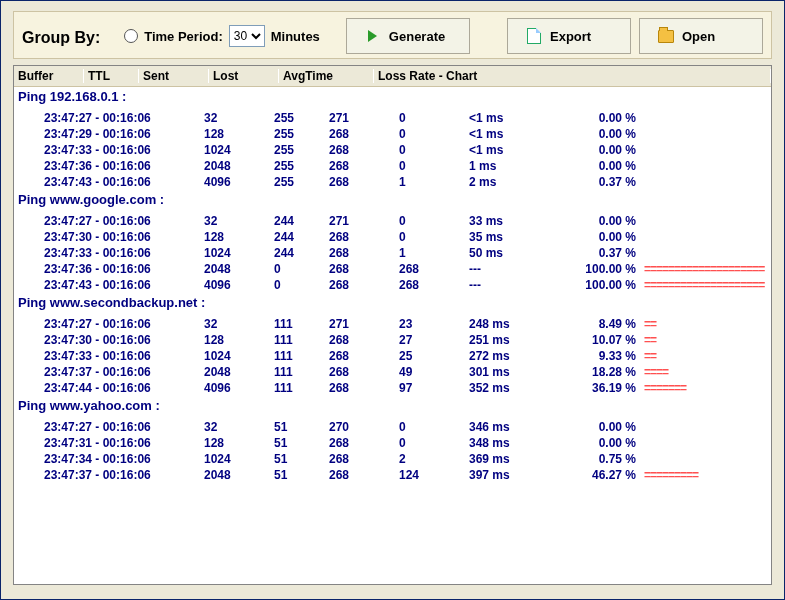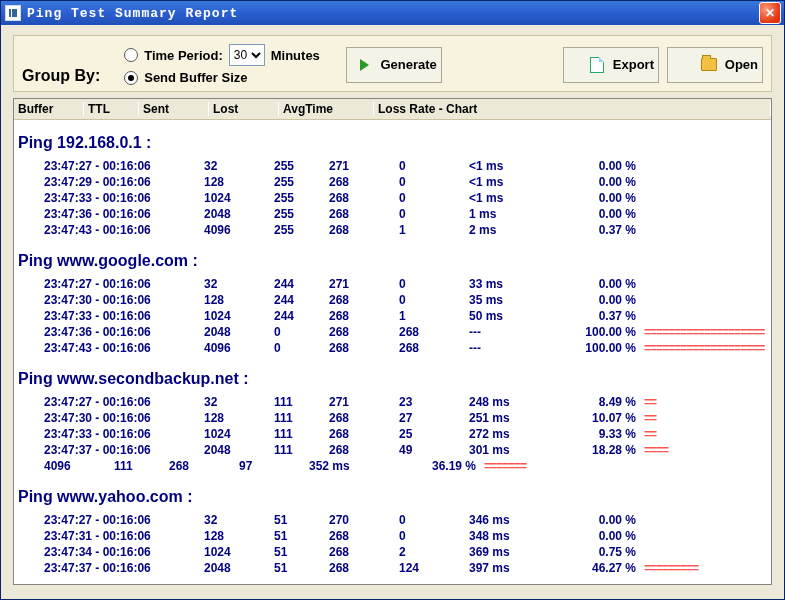--- a/index.html
+++ b/index.html
@@ -10,79 +10,68 @@
 .titlebar .ttext{flex:1;letter-spacing:1px;font-family:"Courier New",monospace;}
 .close-btn{width:20px;height:20px;margin-right:3px;background:radial-gradient(circle at 30% 30%,#ff9a7a,#e2360f 70%);border:1px solid #fff;border-radius:3px;display:flex;align-items:center;justify-content:center;color:#fff;font-weight:bold;font-size:12px;}
 .toolbar{margin:10px 12px 6px 12px;background:#f7f3df;border:1px solid #cdc3a3;padding:6px 8px 4px 8px;display:flex;align-items:center;}
 .radio-stack{display:flex;flex-direction:column;margin-left:4px;}
 .radio-row{display:flex;align-items:center;font-weight:bold;font-size:13px;margin:2px 0;}
 .radio{width:12px;height:12px;border:1px solid #555;border-radius:50%;margin-right:6px;display:flex;align-items:center;justify-content:center;background:#fff;}
 .radio.sel::after{content:"";width:6px;height:6px;background:#000;border-radius:50%;}
 .sel-wrap{display:inline-flex;margin:0 6px;}
 select.period{font-size:12px;height:22px;border:1px solid #7f9db9;background:#fff;}
 .spacer{flex:0 0 18px;}
-.btn{height:34px;min-width:86px;background:#f3f3e7;border:1px solid #aca899;display:flex;align-items:center;justify-content:flex-end;font-weight:bold;font-size:13px;margin-left:8px;padding:0 4px;}
+.btn{height:34px;min-width:86px;background:#f3f3e7;border:1px solid #aca899;display:flex;align-items:center;justify-content:flex-start;font-weight:bold;font-size:13px;margin-left:8px;padding:0 18px;}
 .btn .bicon{width:16px;height:16px;margin-right:8px;display:flex;align-items:center;justify-content:center;}
 .play{width:0;height:0;border-left:9px solid #2a9b2a;border-top:6px solid transparent;border-bottom:6px solid transparent;}
 .doc{width:12px;height:14px;background:#fff;border:1px solid #2a6;position:relative;}
 .doc::after{content:"";position:absolute;right:-1px;top:-1px;width:0;height:0;border-left:5px solid #9cf;border-top:5px solid #f3f3e7;}
 .folder{width:15px;height:11px;background:#f4c042;border:1px solid #b8860b;border-radius:1px;position:relative;}
 .folder::before{content:"";position:absolute;top:-4px;left:0;width:7px;height:3px;background:#f4c042;border:1px solid #b8860b;border-bottom:none;}
 .grid-wrap{flex:1;margin:0 12px 14px 12px;border:1px solid #848484;background:#fff;display:flex;flex-direction:column;overflow:hidden;}
 .gridhead{display:flex;background:#ece9d8;border-bottom:1px solid #cdc3a3;height:20px;align-items:center;font-weight:bold;font-size:12px;}
 .gridhead .hc{padding:0 4px;border-right:1px solid #fff;box-sizing:border-box;white-space:nowrap;overflow:hidden;}
 .gridbody{flex:1;overflow:auto;position:relative;font-family:Tahoma,Arial,sans-serif;}
 .gridbody::-webkit-scrollbar{width:16px;}
 .gridbody::-webkit-scrollbar-track{background:#f1efe2;}
 .gridbody::-webkit-scrollbar-thumb{background:#c8c4ac;border:1px solid #fff;}
-.section{color:#000080;font-weight:bold;font-size:16px;padding:14px 0 6px 4px;}
+.section{color:#000080;font-weight:bold;font-size:13px;padding:2px 0 6px 4px;}
 .row{display:flex;color:#000080;font-weight:bold;font-size:12px;line-height:16px;margin-left:26px;}
 .row .c{padding:0 4px;box-sizing:border-box;white-space:nowrap;overflow:hidden;}
 .bar{color:#ff5050;font-weight:bold;letter-spacing:-1px;}
 .c0{width:160px;}
 .c1{width:70px;}
 .c2{width:55px;}
 .c3{width:70px;}
 .c4{width:70px;}
 .c5{width:95px;}
 .c6{width:80px;text-align:right;padding-right:14px;}
 .c7{flex:1;}
 .tbflex{flex:1;}
 </style>
 </head>
 <body>
 
 <div class="window">
 
-  <div class="titlebar">
-    <div class="ticon">
-        <div class="bars"></div>
-      </div>
-    <div class="ttext">Ping Test Summary Report</div>
-    <div class="close-btn">✕</div>
-  </div>
 
   <div class="toolbar">
     <div style="display:flex;align-items:flex-end;">
       <div style="font-weight:bold;font-size:16px;margin-right:20px;align-self:flex-end;padding-bottom:2px;">Group By:</div>
       <div class="radio-stack">
         <div class="radio-row">
           <div class="radio"></div>
           <span>Time Period:</span>
           <span class="sel-wrap">
             <select class="period">
               <option>30</option>
             </select>
           </span>
           <span>Minutes</span>
         </div>
-        <div class="radio-row">
-          <div class="radio sel"></div>
-          <span>Send Buffer Size</span>
-        </div>
       </div>
     </div>
     <div class="spacer"></div>
     <div class="btn">
       <span class="bicon">
           <span class="play"></span>
         </span>
       <span>Generate</span>
     </div>
     <div class="tbflex"></div>
@@ -247,20 +236,21 @@
           <div class="c c0">23:47:37 - 00:16:06</div>
           <div class="c c1">2048</div>
           <div class="c c2">111</div>
           <div class="c c3">268</div>
           <div class="c c4">49</div>
           <div class="c c5">301 ms</div>
           <div class="c c6">18.28 %</div>
           <div class="c c7 bar">====</div>
         </div>
         <div class="row">
+          <div class="c c0">23:47:44 - 00:16:06</div>
           <div class="c c1">4096</div>
           <div class="c c2">111</div>
           <div class="c c3">268</div>
           <div class="c c4">97</div>
           <div class="c c5">352 ms</div>
           <div class="c c6">36.19 %</div>
           <div class="c c7 bar">=======</div>
         </div>
         <div class="section">Ping  www.yahoo.com :</div>
         <div class="row">

